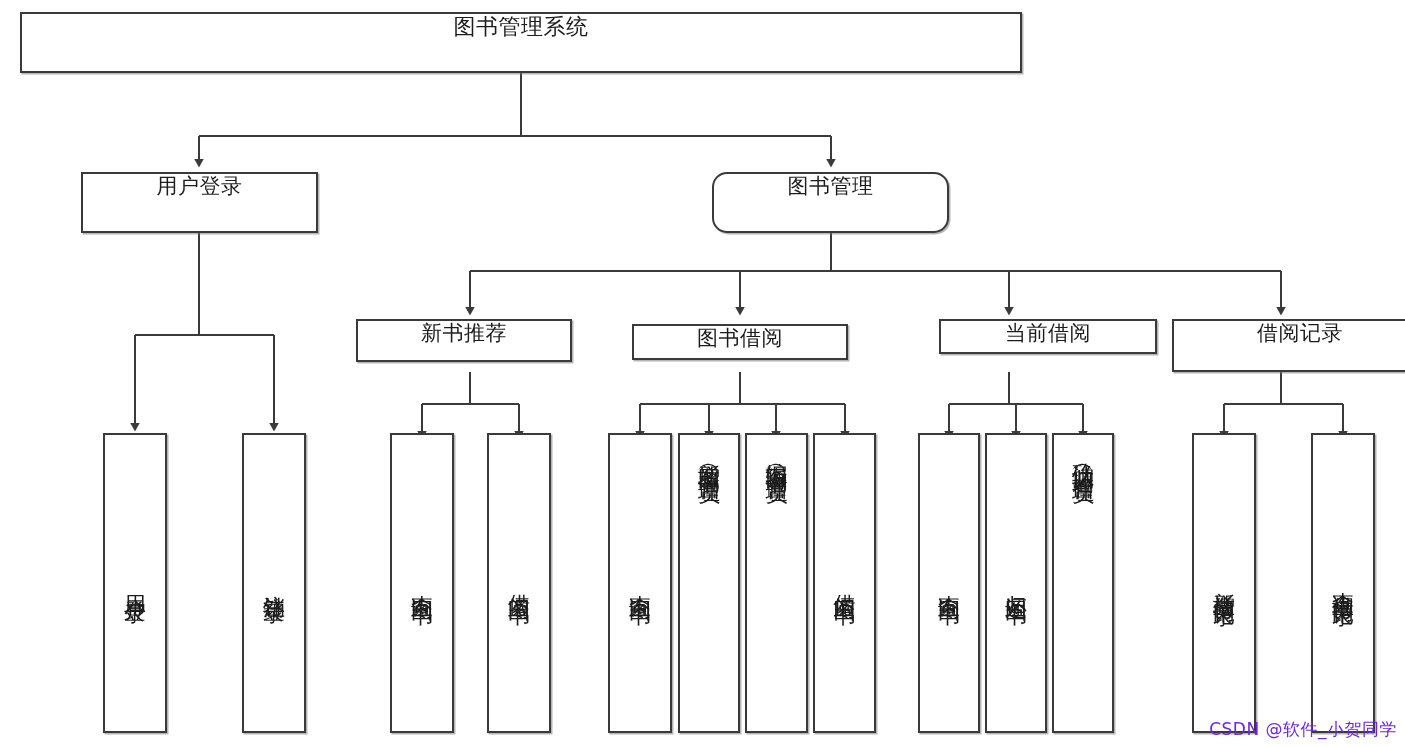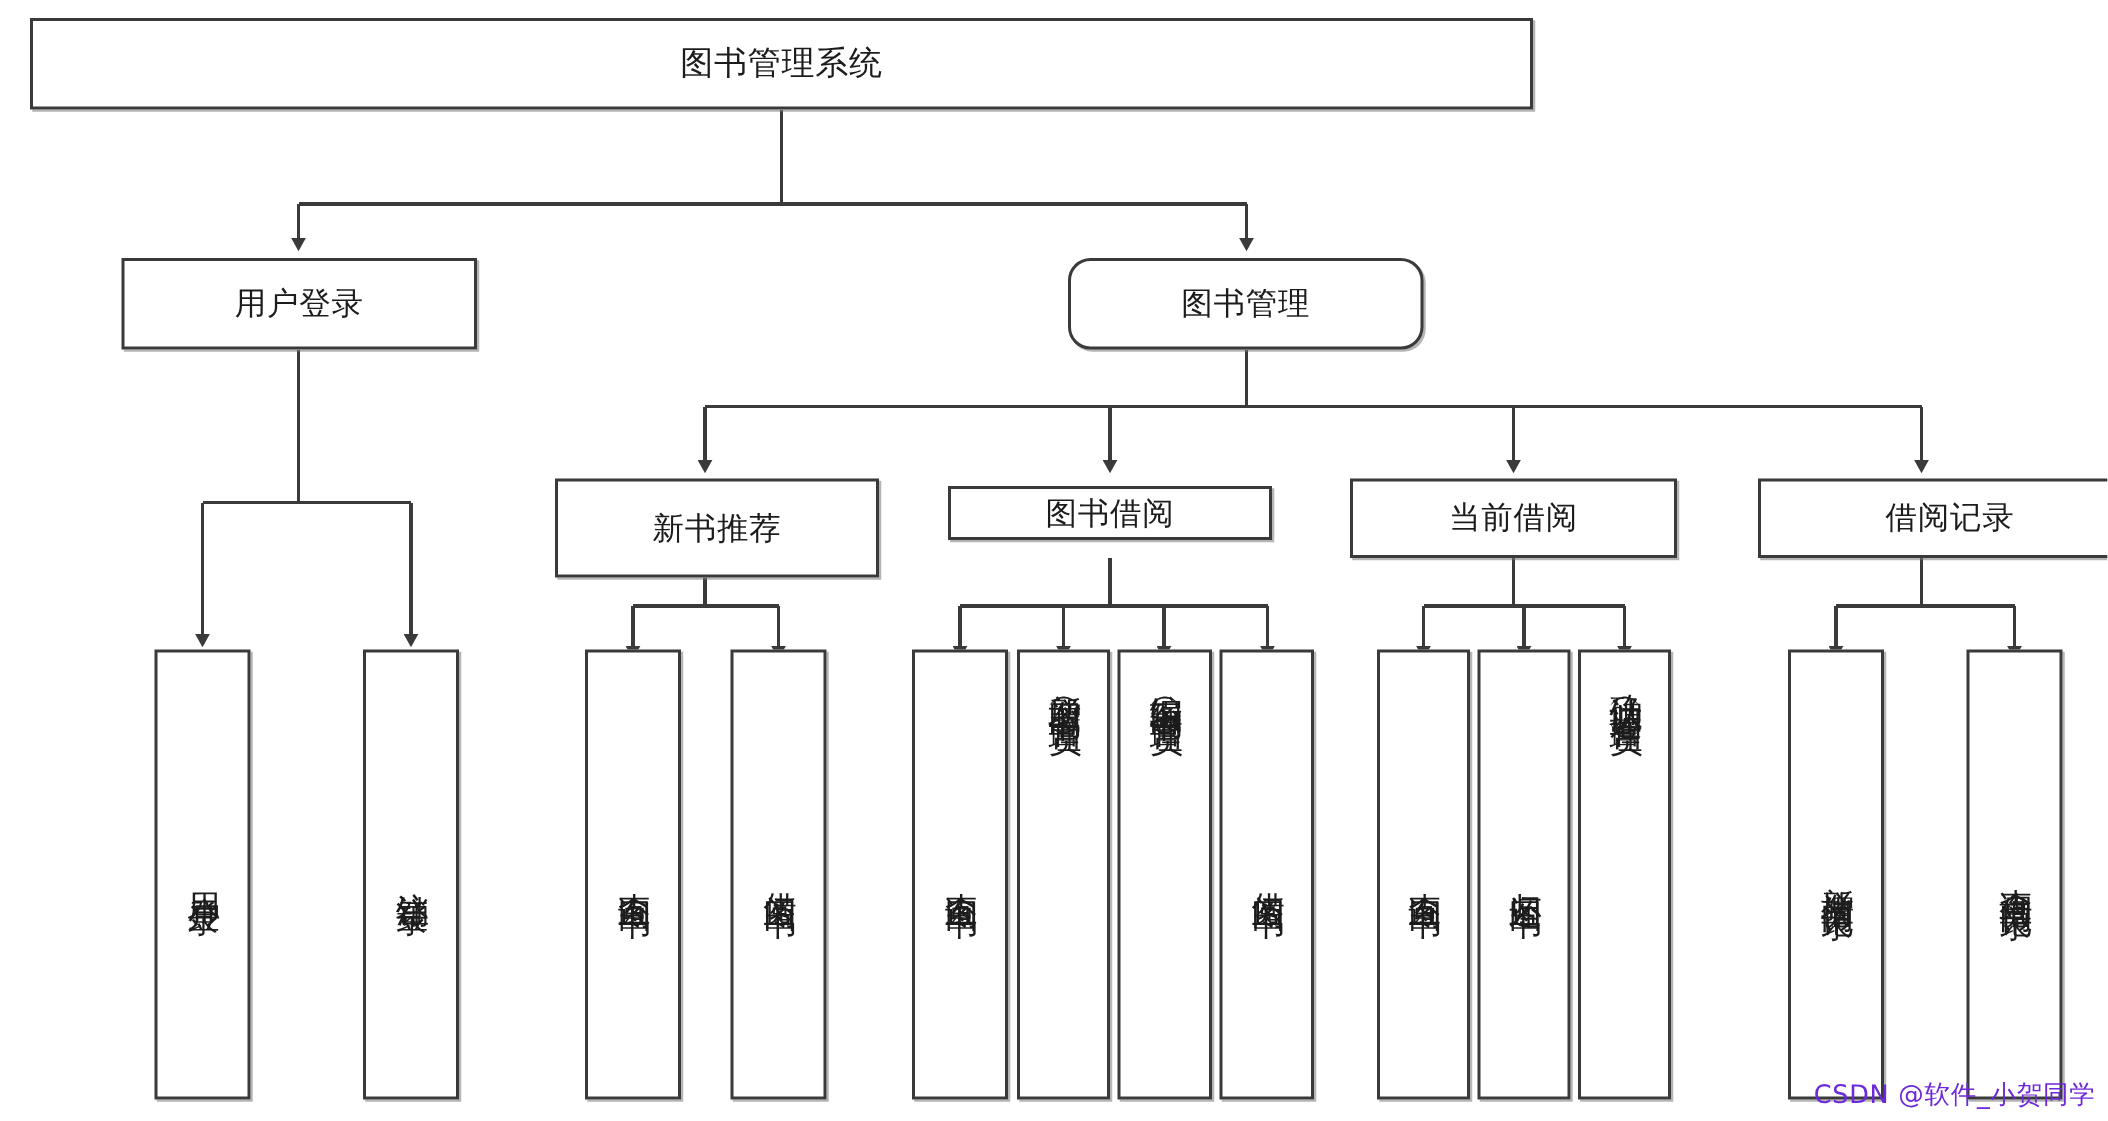--- a/index.html
+++ b/index.html
@@ -24,21 +24,21 @@
     width: 1405px;
     height: 747px;
   }
   .node {
     position: absolute;
     box-sizing: border-box;
     background: #ffffff;
     border: 2px solid #3a3a3a;
     box-shadow: 1.5px 1.5px 0 rgba(120,120,120,0.55);
     display: flex;
-    align-items: center;
+    align-items: flex-start;
     justify-content: center;
     z-index: 3;
   }
   .node-label {
     color: #1c1c1c;
     line-height: 1.18;
     letter-spacing: 0.5px;
     text-align: center;
     white-space: nowrap;
   }
@@ -136,29 +136,29 @@
   </div>
 
   <div class="node horiz" style="left:81px; top:172px; width:237px; height:61px;">
     <span class="node-label">用户登录</span>
   </div>
 
   <div class="node horiz" style="left:712px; top:172px; width:237px; height:61px;border-radius:15px;">
     <span class="node-label">图书管理</span>
   </div>
 
-  <div class="node horiz" style="left:370px; top:319px; width:216px; height:66px;">
+  <div class="node horiz" style="left:356px; top:319px; width:216px; height:43px;">
     <span class="node-label">新书推荐</span>
   </div>
 
   <div class="node horiz" style="left:632px; top:324px; width:216px; height:36px;">
     <span class="node-label">图书借阅</span>
   </div>
 
-  <div class="node horiz" style="left:900px; top:319px; width:218px; height:53px;">
+  <div class="node horiz" style="left:939px; top:319px; width:218px; height:35px;">
     <span class="node-label">当前借阅</span>
   </div>
 
   <div class="node horiz" style="left:1172px; top:319px; width:256px; height:53px;">
     <span class="node-label">借阅记录</span>
   </div>
 
   <div class="node vert centered" style="left:103px; top:433px; width:64px; height:300px;">
     <span class="node-label">用户登录</span>
   </div>

